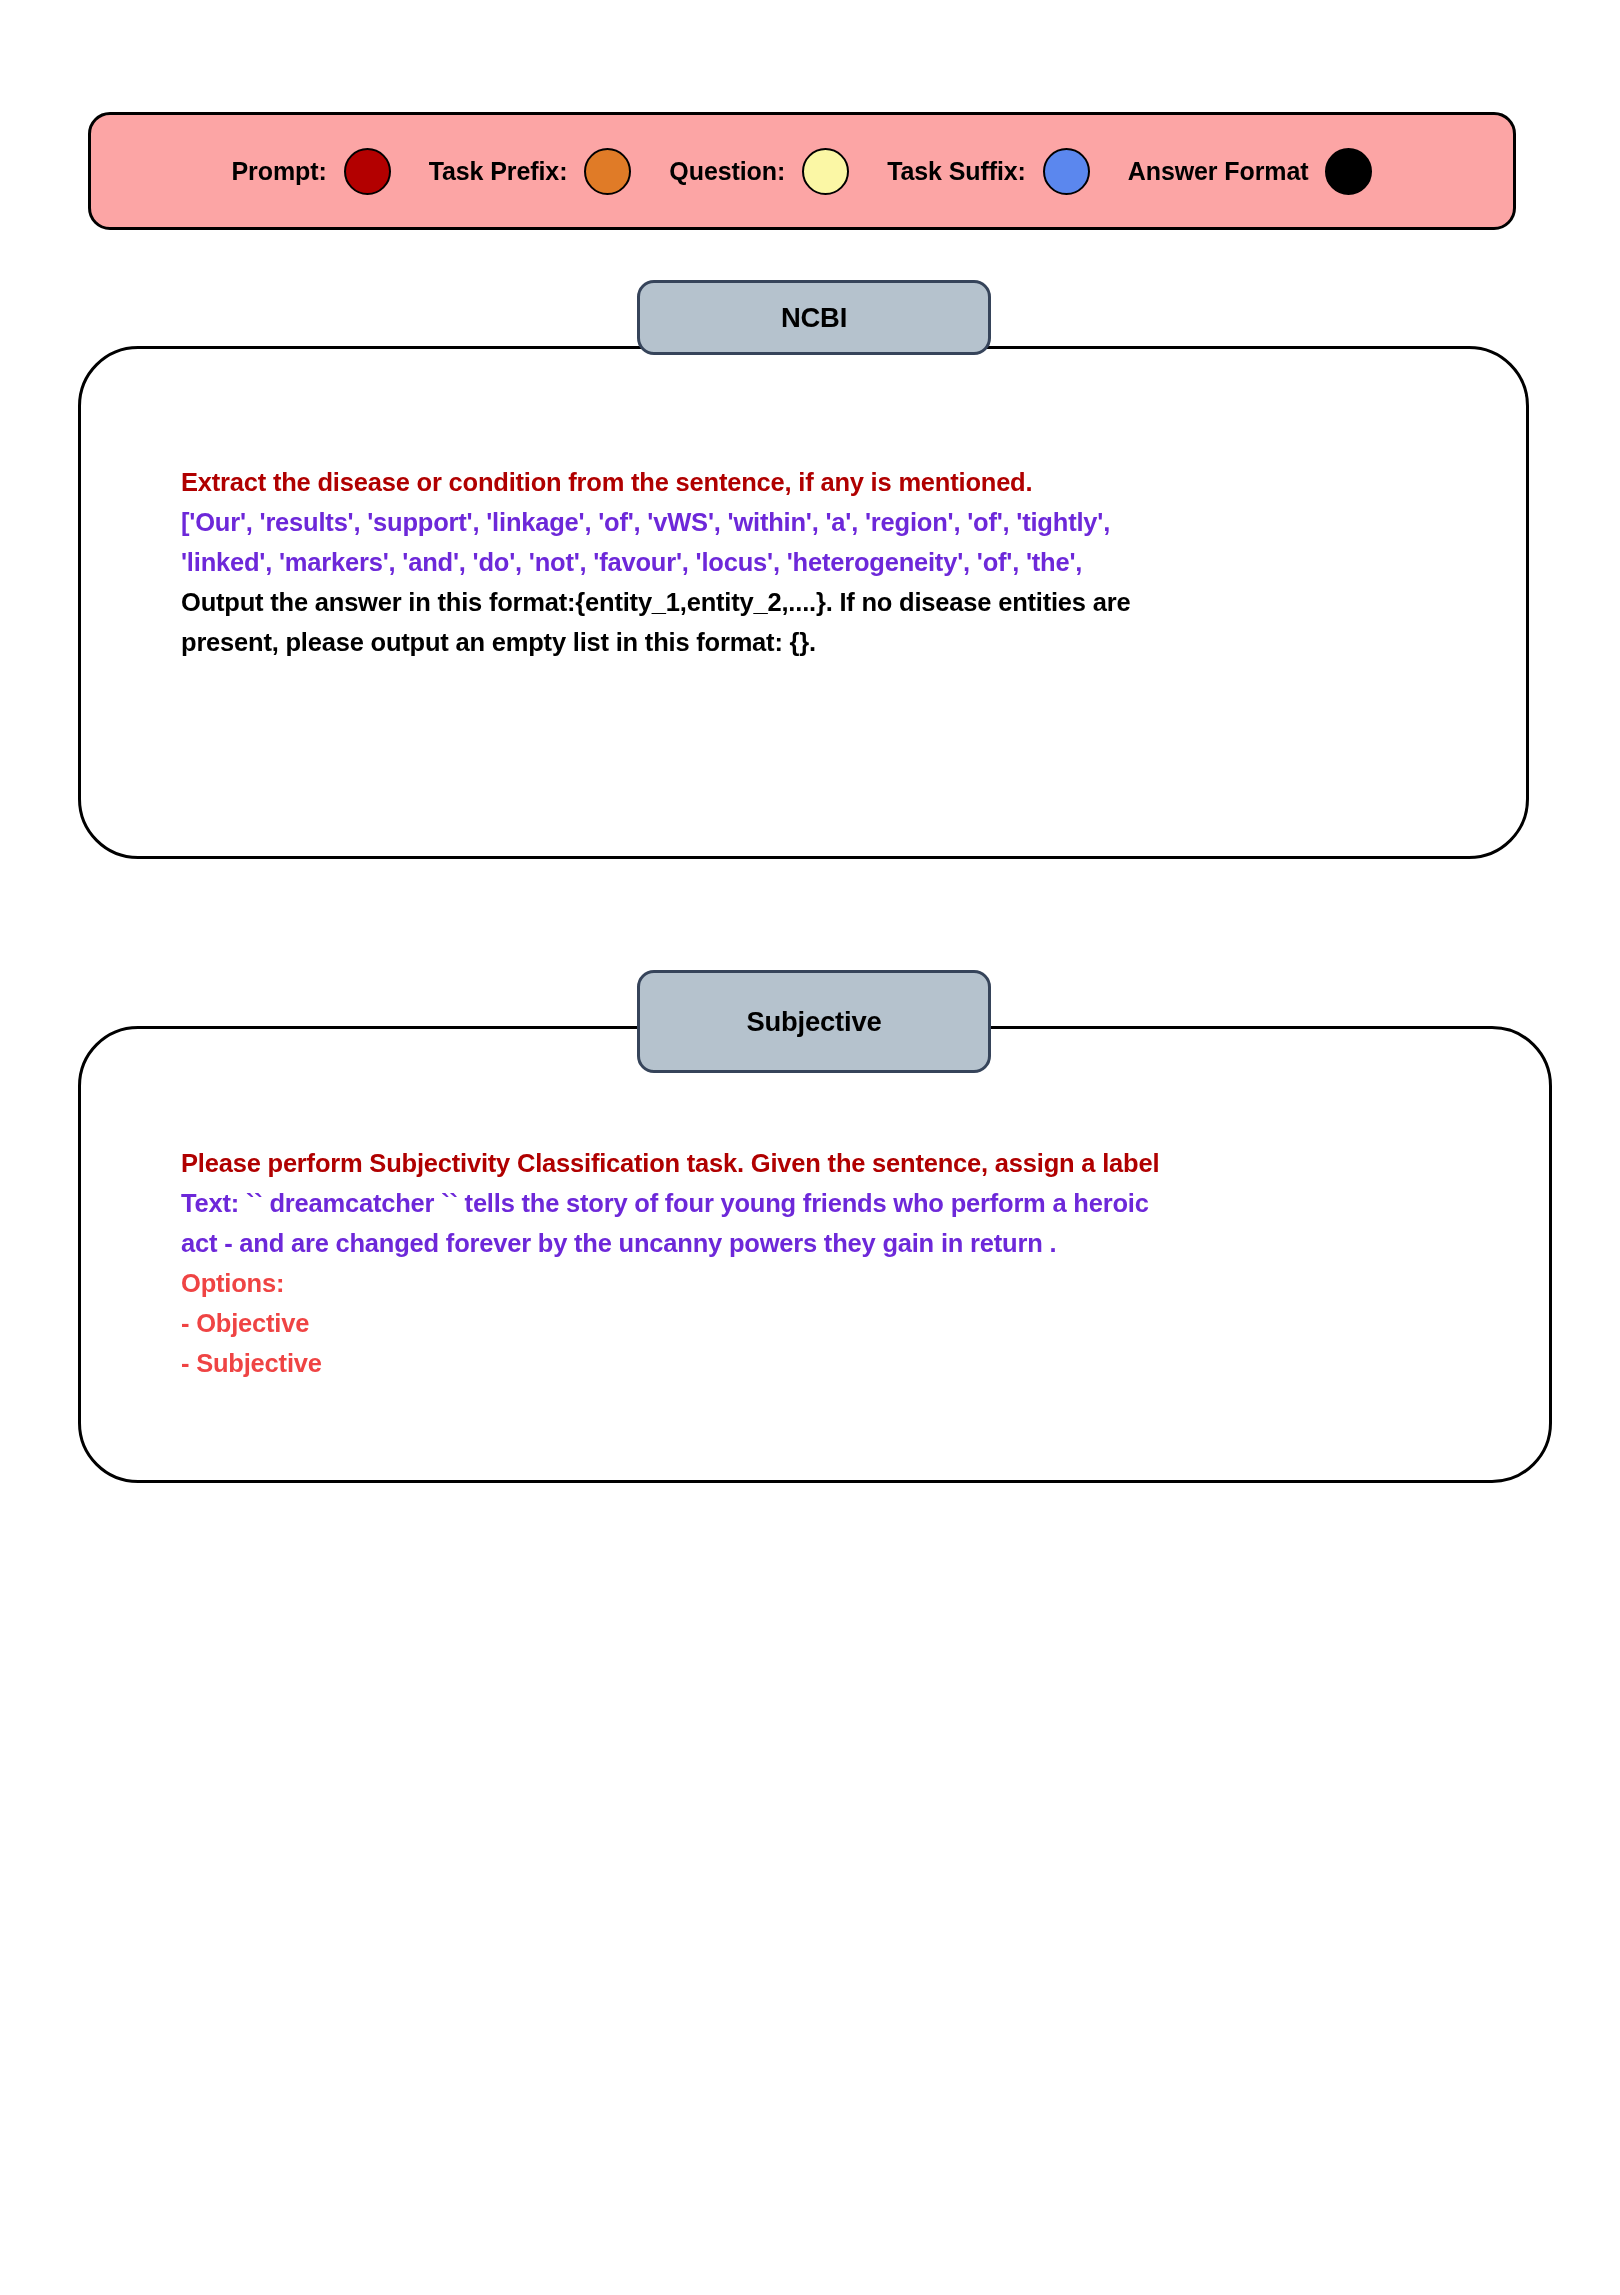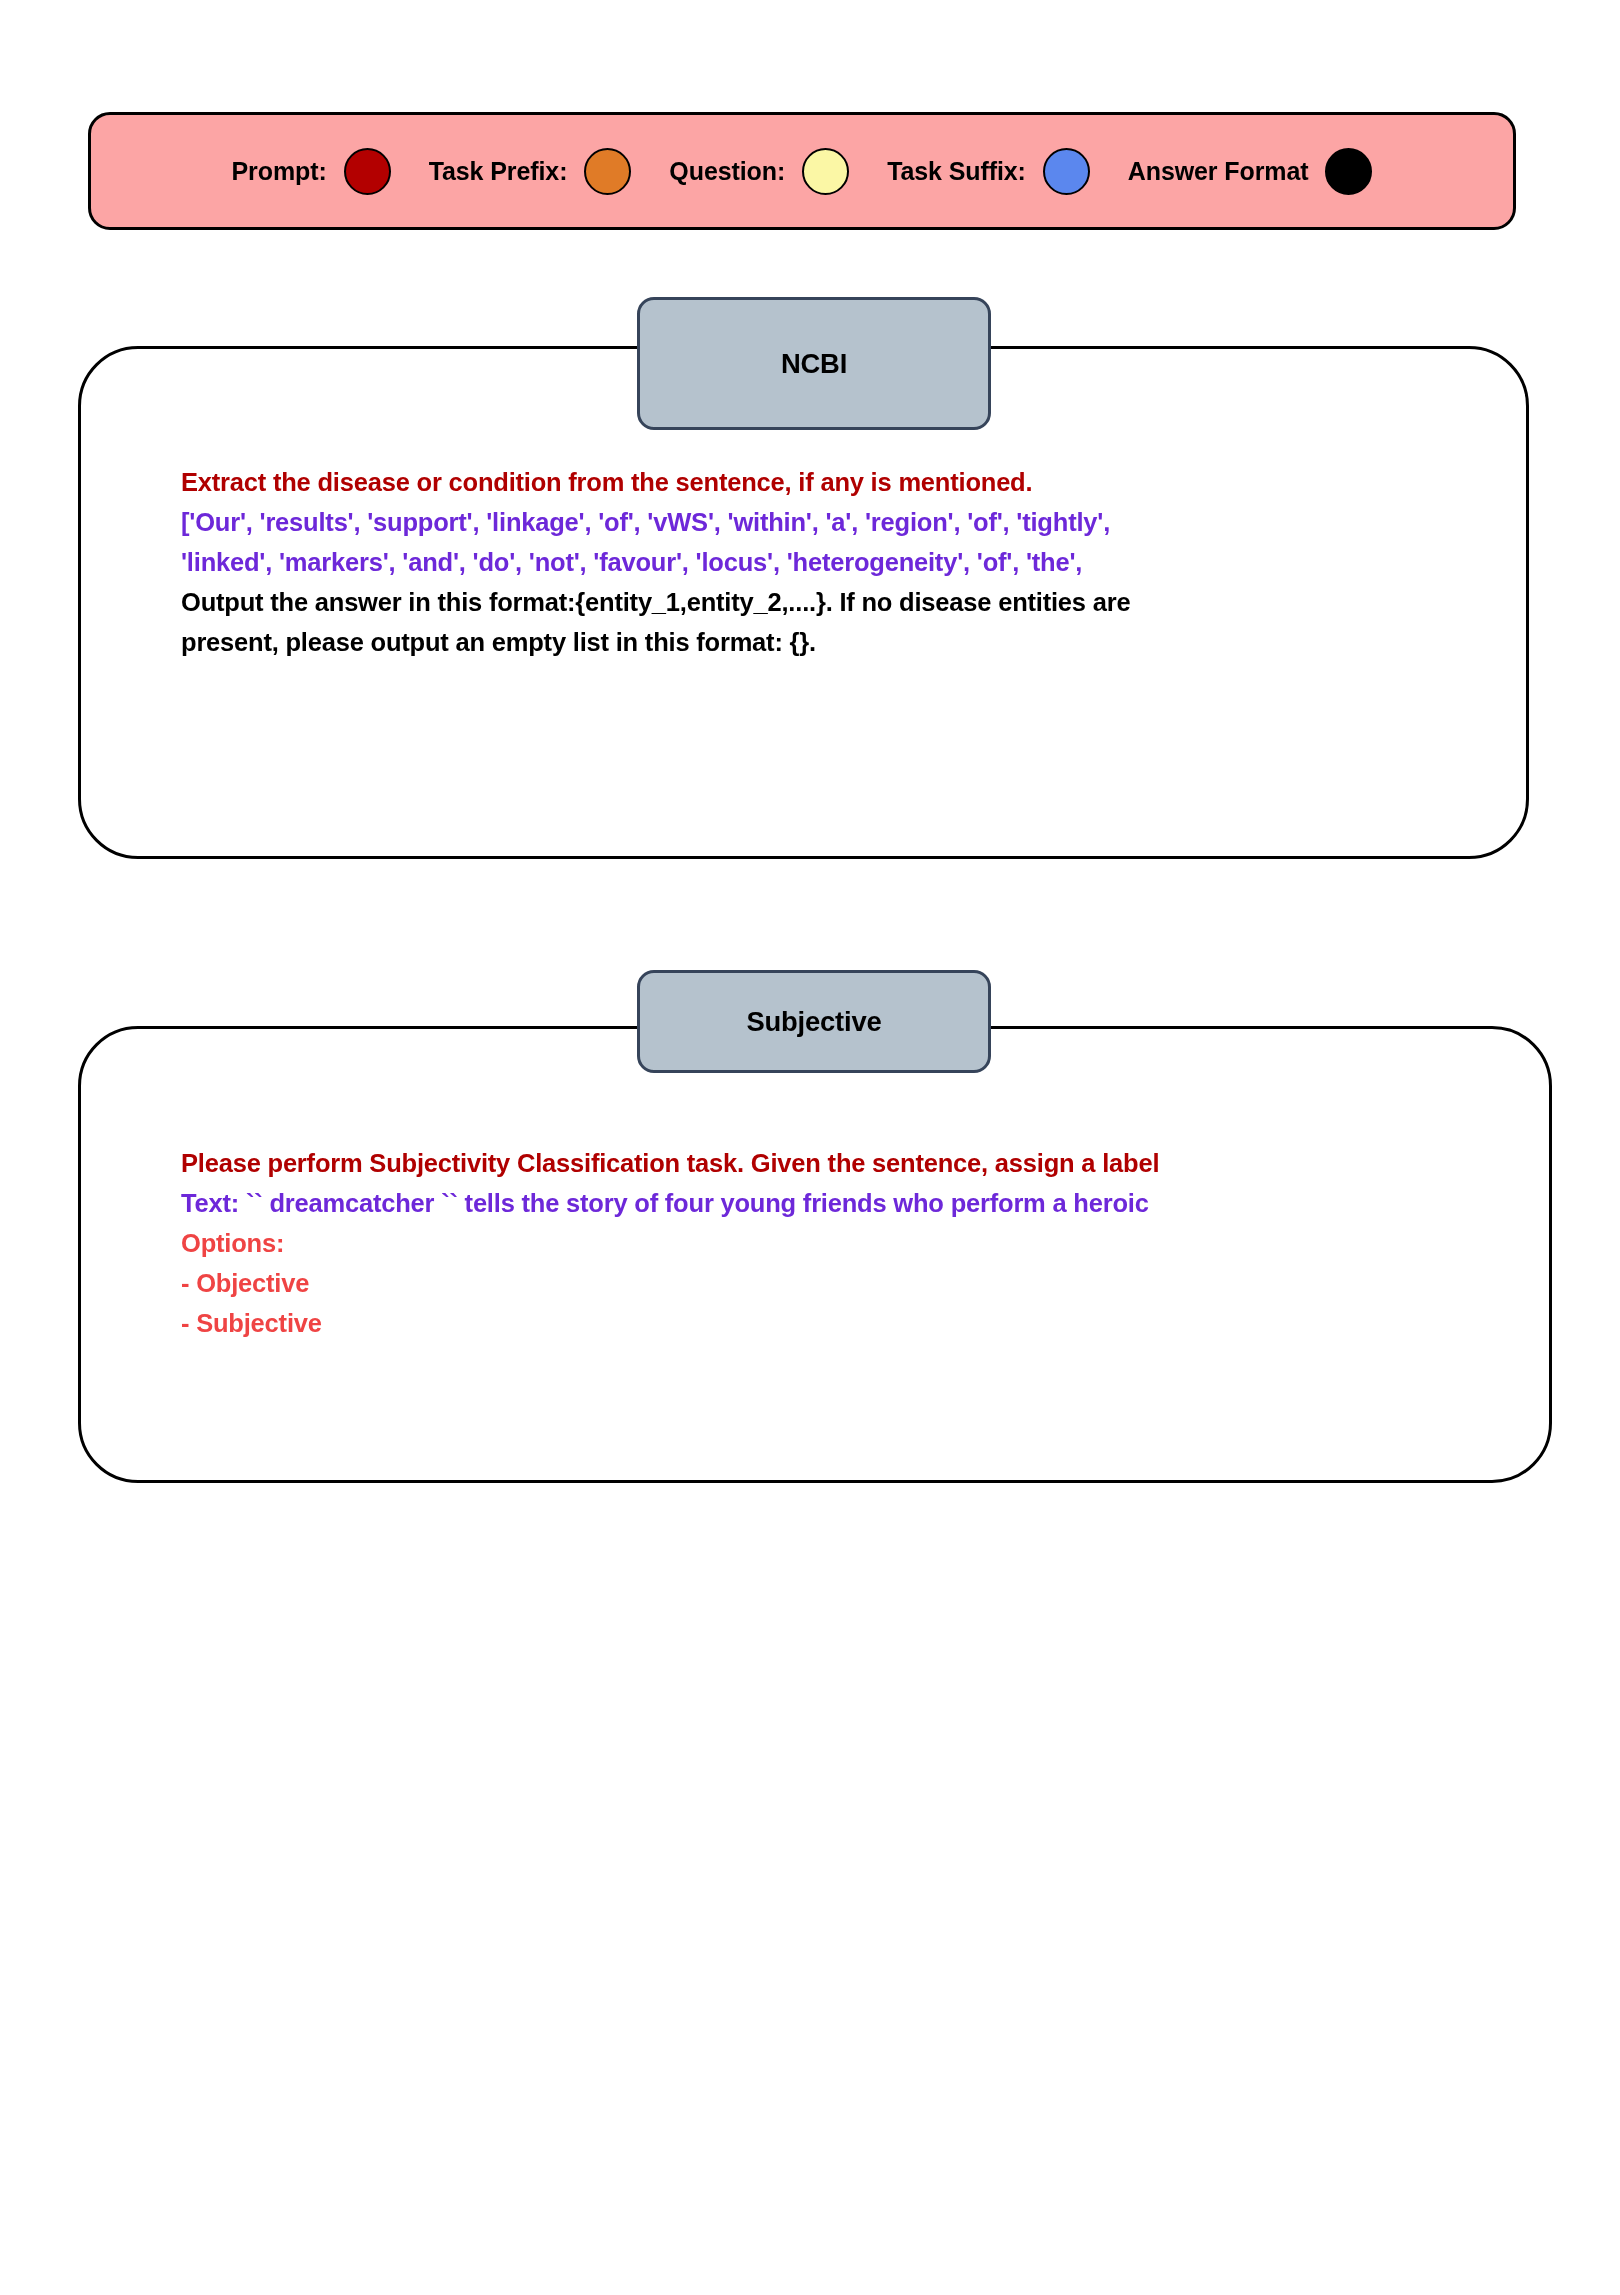--- a/index.html
+++ b/index.html
@@ -104,23 +104,23 @@
 
   
   #card-ncbi {
     left: 78px;
     top: 346px;
     width: 1451px;
     height: 513px;
   }
   #header-ncbi {
     left: 637px;
-    top: 297px;
+    top: 280px;
     width: 354px;
-    height: 133px;
+    height: 75px;
   }
   #body-ncbi {
     left: 181px;
     top: 462px;
     width: 1293px;
   }
 
   
   #card-subjective {
     left: 78px;
@@ -180,17 +180,18 @@
     <div class="line c-answer">present, please output an empty list in this format: {}.</div>
   </div>
 
 <div class="card" id="card-subjective"></div>
 <div class="card-header" id="header-subjective">
   <span class="card-header-label">Subjective</span>
 </div>
 <div class="card-body" id="body-subjective">
     <div class="line c-prompt">Please perform Subjectivity Classification task. Given the sentence, assign a label</div>
     <div class="line c-question">Text: `` dreamcatcher `` tells the story of four young friends who perform a heroic</div>
+    <div class="line c-question">act - and are changed forever by the uncanny powers they gain in return .</div>
     <div class="line c-options">Options:</div>
     <div class="line c-options">- Objective</div>
     <div class="line c-options">- Subjective</div>
   </div>
 
 
 </body></html>

